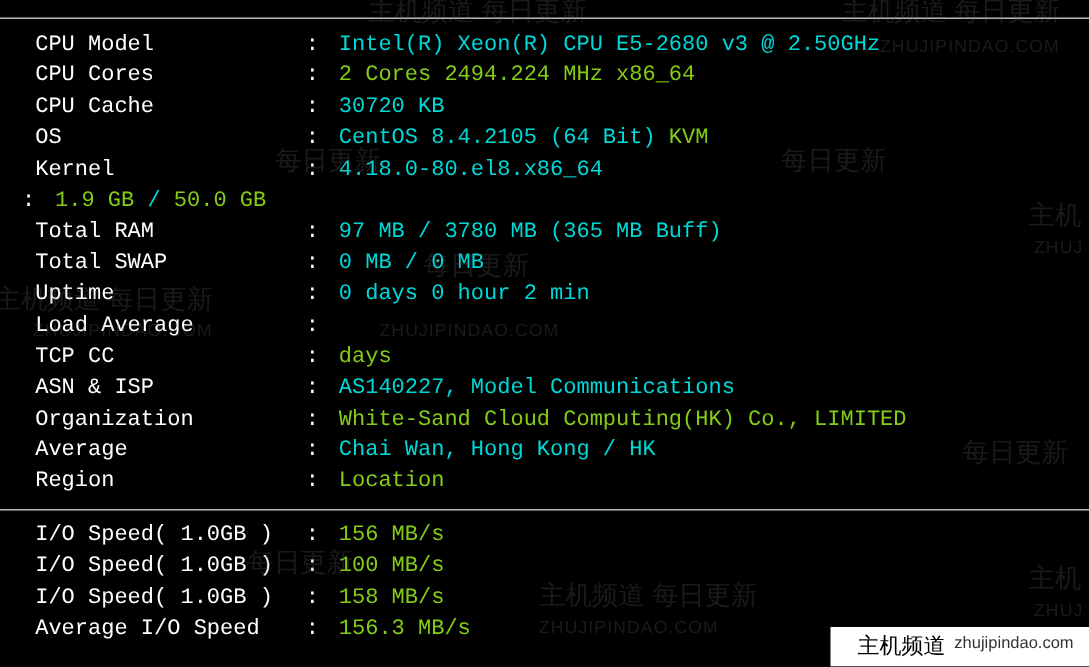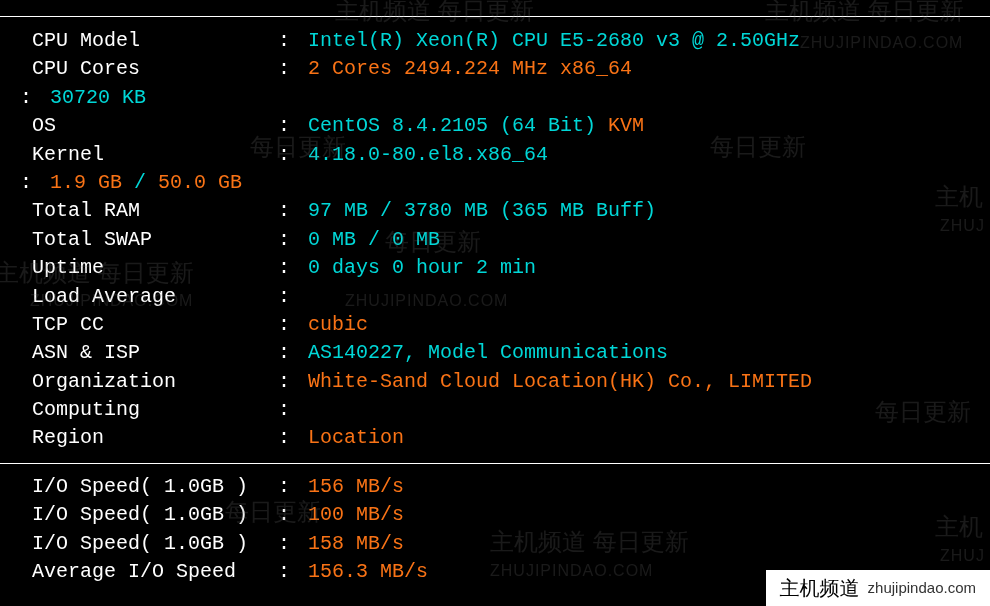--- a/index.html
+++ b/index.html
@@ -28,21 +28,21 @@
       color: #ffffff;
       display: inline-block;
       width: 258px;
     }
     .colon {
       color: #ffffff;
       display: inline-block;
       width: 30px;
     }
     .c-cyan { color: #00d7d7; }
-    .c-yellow { color: #f97316; }
+    .c-yellow { color: #84cc16; }
     .c-white { color: #ffffff; }
     .divider {
       height: 1px;
       background: #ffffff;
       margin: 12px 0 10px 0;
       width: 100%;
     }
     .divider-small {
       height: 1px;
       background: #ffffff;
@@ -63,23 +63,23 @@
     .wm-en {
       font-size: 16px;
       letter-spacing: 1px;
     }
     .badge {
       position: absolute;
       bottom: 0;
       right: 0;
       background: #ffffff;
       color: #000000;
-      padding: 4px 14px 4px 14px;
+      padding: 4px 14px 4px 25px;
       display: flex;
-      align-items: center;
+      align-items: flex-start;
       gap: 8px;
       font-family: "Microsoft YaHei", sans-serif;
     }
     .badge-main {
       font-size: 20px;
       font-weight: 500;
     }
     .badge-url {
       font-size: 15px;
       color: #333;
@@ -108,32 +108,32 @@
 <div class="watermark wm-cn" style="top:525px; left:490px;">主机频道 每日更新</div>
 <div class="watermark wm-en" style="top:560px; left:490px;">ZHUJIPINDAO.COM</div>
 <div class="watermark wm-cn" style="top:510px; left:935px;">主机</div>
 <div class="watermark wm-en" style="top:545px; left:940px;">ZHUJ</div>
 
 <div>
   <div class="divider"></div>
   <div id="info-rows">
       <div class="row"><span class="label"> CPU Model</span><span class="colon">: </span><span><span class="c-cyan">Intel(R) Xeon(R) CPU E5-2680 v3 @ 2.50GHz</span></span></div>
       <div class="row"><span class="label"> CPU Cores</span><span class="colon">: </span><span><span class="c-yellow">2 Cores 2494.224 MHz x86_64</span></span></div>
-      <div class="row"><span class="colon">: </span><span><span class="c-cyan">30720 KB</span></span></div>
+      <div class="row"><span class="label"> CPU Cache</span><span class="colon">: </span><span><span class="c-cyan">30720 KB</span></span></div>
       <div class="row"><span class="label"> OS</span><span class="colon">: </span><span><span class="c-cyan">CentOS 8.4.2105 (64 Bit)</span><span class="c-white"> </span><span class="c-yellow">KVM</span></span></div>
       <div class="row"><span class="label"> Kernel</span><span class="colon">: </span><span><span class="c-cyan">4.18.0-80.el8.x86_64</span></span></div>
       <div class="row"><span class="colon">: </span><span><span class="c-yellow">1.9 GB</span><span class="c-cyan"> / </span><span class="c-yellow">50.0 GB</span></span></div>
       <div class="row"><span class="label"> Total RAM</span><span class="colon">: </span><span><span class="c-cyan">97 MB / 3780 MB (365 MB Buff)</span></span></div>
       <div class="row"><span class="label"> Total SWAP</span><span class="colon">: </span><span><span class="c-cyan">0 MB / 0 MB</span></span></div>
       <div class="row"><span class="label"> Uptime</span><span class="colon">: </span><span><span class="c-cyan">0 days 0 hour 2 min</span></span></div>
       <div class="row"><span class="label"> Load Average</span><span class="colon">: </span></div>
-      <div class="row"><span class="label"> TCP CC</span><span class="colon">: </span><span><span class="c-yellow">cubic</span></span></div>
+      <div class="row"><span class="label"> TCP CC</span><span class="colon">: </span><span><span class="c-yellow">days</span></span></div>
       <div class="row"><span class="label"> ASN &amp; ISP</span><span class="colon">: </span><span><span class="c-cyan">AS140227, Model Communications</span></span></div>
-      <div class="row"><span class="label"> Organization</span><span class="colon">: </span><span><span class="c-yellow">White-Sand Cloud Location(HK) Co., LIMITED</span></span></div>
-      <div class="row"><span class="label"> Computing</span><span class="colon">: </span></div>
+      <div class="row"><span class="label"> Organization</span><span class="colon">: </span><span><span class="c-yellow">White-Sand Cloud Computing(HK) Co., LIMITED</span></span></div>
+      <div class="row"><span class="label"> Average</span><span class="colon">: </span><span><span class="c-cyan">Chai Wan, Hong Kong / HK</span></span></div>
       <div class="row"><span class="label"> Region</span><span class="colon">: </span><span><span class="c-yellow">Location</span></span></div>
     </div>
   <div class="divider-small"></div>
   <div id="io-rows">
       <div class="row"><span class="label"> I/O Speed( 1.0GB )</span><span class="colon">: </span><span><span class="c-yellow">156 MB/s</span></span></div>
       <div class="row"><span class="label"> I/O Speed( 1.0GB )</span><span class="colon">: </span><span><span class="c-yellow">100 MB/s</span></span></div>
       <div class="row"><span class="label"> I/O Speed( 1.0GB )</span><span class="colon">: </span><span><span class="c-yellow">158 MB/s</span></span></div>
       <div class="row"><span class="label"> Average I/O Speed</span><span class="colon">: </span><span><span class="c-yellow">156.3 MB/s</span></span></div>
     </div>
 </div>

